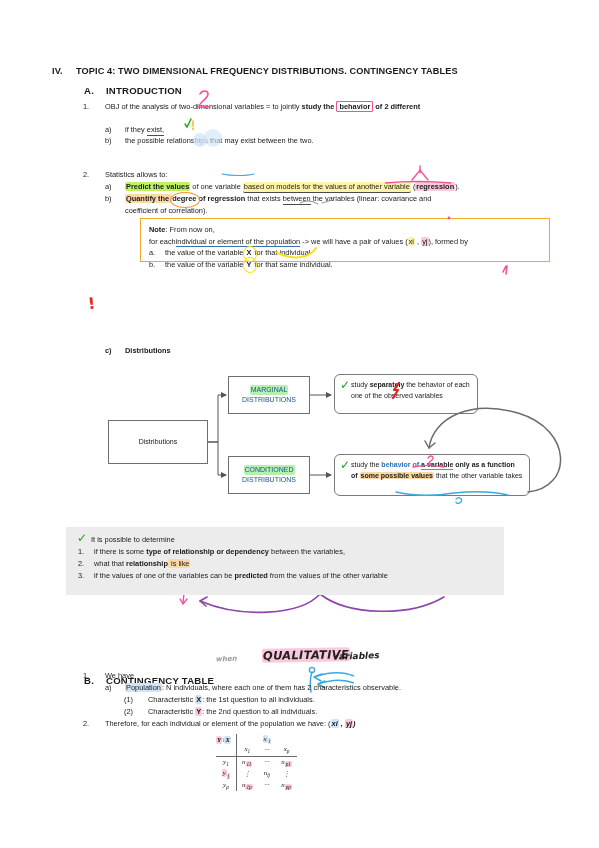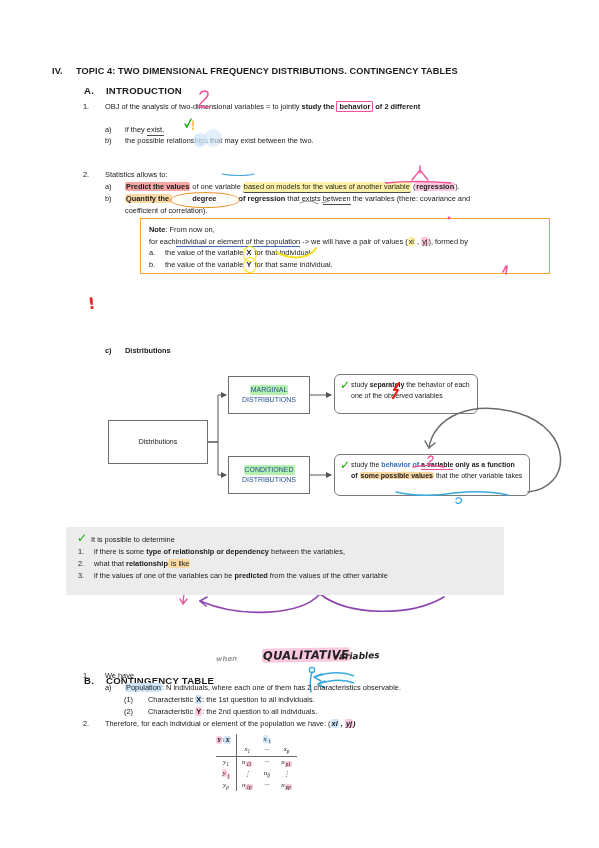--- a/index.html
+++ b/index.html
@@ -35,35 +35,35 @@
   .row { position:absolute; }
   .mk { position:absolute; }
 
   
   .hl { border-radius:2px; padding:0 1px; }
   .hl-yellow { background:#fdf3a8; }
   .hl-pink   { background:#fbc8dd; }
   .hl-blue   { background:#cfe4f7; }
   .hl-green  { background:#b6f0b0; }
   .hl-orange { background:#fbd9a5; }
-  .hl-purple { background:#fca5a5; }
+  .hl-purple { background:#bef264; }
 
   .u-blue  { border-bottom:1.1px solid #3a6fb0; padding-bottom:.5px; }
   .u-black { border-bottom:.9px solid #4a4a4a; padding-bottom:.5px; }
   .u-pink  { border-bottom:1.3px solid #ee4d9b; padding-bottom:.5px; }
 
   .txt-blue { color:#4a90d9; }
   .txt-dkblue { color:#2f6fb5; }
 
   
   .box-pink {
     border:1.3px solid #f2509a; padding:0 2px; border-radius:1px;
   }
   
-  .ellipse-orange { position:relative; padding:0 20px; }
+  .ellipse-orange { position:relative; padding:0 0; }
   .ellipse-orange::after{
     content:""; position:absolute; left:-2px; top:-2.5px;
     width:calc(100% + 4px); height:calc(100% + 5px);
     border:1.4px solid #f0932b; border-radius:50%;
   }
   
   .circle-yellow { position:relative; padding:0 1px; }
   .circle-yellow::after{
     content:""; position:absolute; left:-2.5px; top:-2.5px;
     width:calc(100% + 5px); height:calc(100% + 5px);
@@ -159,27 +159,27 @@
   <div class="row t" style="left:105px; top:169px;">
     <span class="mk" style="left:-22px;">2.</span>
     <span>Statistics allows to:</span>
   </div>
   <div class="row t" style="left:125px; top:181px; width:420px;">
     <span class="mk" style="left:-20px;">a)</span>
     <span class="b hl hl-purple">Predict the values</span><span> of one variable </span><span class="hl hl-yellow u-black">based on models for the values of another variable</span><span> (</span><span class="b hl hl-pink">regression</span><span>).</span>
   </div>
   <div class="row t" style="left:125px; top:193px; width:420px;">
     <span class="mk" style="left:-20px;">b)</span>
-    <span class="b hl hl-orange">Quantify the </span><span class="b ellipse-orange">degree</span><span class="b"> of regression</span><span> that exists </span><span class="u-black">between</span><span> the variables (there: covariance and</span>
+    <span class="b hl hl-orange">Quantify the </span><span class="b ellipse-orange">degree</span><span class="b"> of regression</span><span> that exists </span><span class="u-black">between</span><span> the variables (linear: covariance and</span>
   </div>
   <div class="row t" style="left:125px; top:205px;">
     <span>coefficient of correlation).</span>
   </div>
 
-  <div class="notebox" style="left:140px; top:218px; width:410px; height:56px;">
+  <div class="notebox" style="left:140px; top:218px; width:410px; height:44px;">
     <div>
       <span class="b">Note</span><span>: From now on,</span>
     </div>
     <div>
       <span>for each</span><span class="u-blue">individual or element of the population</span><span> -&gt; we will have a pair of values (</span><span class="hl hl-yellow">xi</span><span> , </span><span class="hl hl-pink">yj</span><span>), formed by</span>
     </div>
     <div style="position:relative; padding-left:16px;">
       <span style="position:absolute; left:0;">a.</span>
       <span>the value of the variable </span><span class="b circle-yellow">X</span><span> for that individual</span>
     </div>

